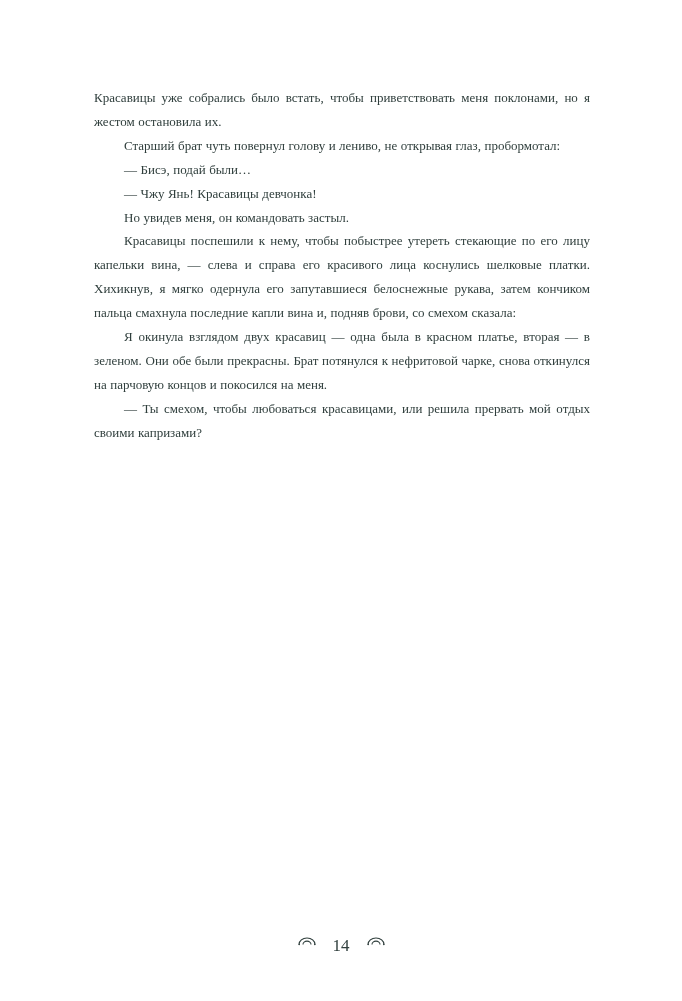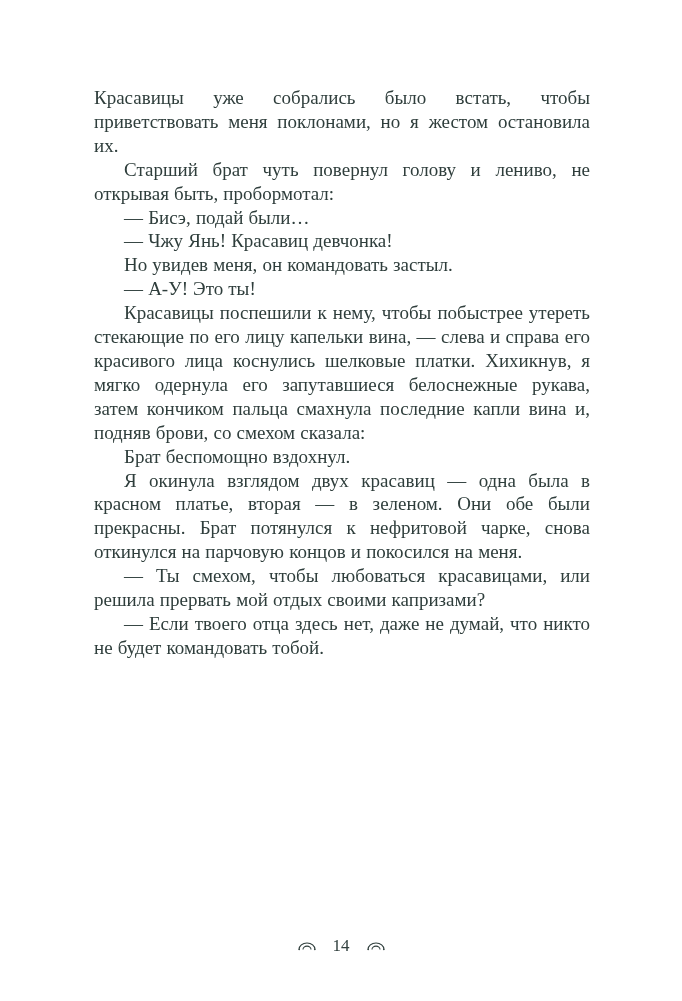--- a/index.html
+++ b/index.html
@@ -14,42 +14,42 @@
     background: var(--page-bg, #ffffff);
     overflow: hidden;
     font-family: "Liberation Serif", "DejaVu Serif", serif;
   }
   .text-block {
     position: absolute;
     left: 94px;
     top: 86px;
     width: 496px;
     color: var(--text-color, #2f3e3c);
-    font-size: 19px;
+    font-size: 13px;
     line-height: 23.9px;
     text-align: justify;
     hyphens: auto;
     -webkit-hyphens: auto;
     word-spacing: 0.02em;
   }
   .para {
     margin: 0;
     padding: 0;
   }
   .para.indent {
     text-indent: 30px;
   }
   .footer {
     position: absolute;
     left: 0;
     right: 0;
     top: 936px;
     display: flex;
     justify-content: center;
-    align-items: center;
+    align-items: flex-start;
     gap: 16px;
     color: var(--text-color, #2f3e3c);
   }
   .page-number {
     font-size: 17px;
     line-height: 20px;
   }
   .ornament {
     display: inline-flex;
     align-items: flex-end;
@@ -58,30 +58,27 @@
     display: block;
   }
 </style>
 </head>
 <body>
 
 <div class="page">
 
   <div class="text-block" id="paragraphs">
       <p class="para">Красавицы уже собрались было встать, чтобы приветствовать меня поклонами, но я жестом остановила их.</p>
-      <p class="para indent">Старший брат чуть повернул голову и лениво, не открывая быть, пробормотал:</p>
+      <p class="para indent">Старший брат чуть повернул голову и лениво, не открывая глаз, пробормотал:</p>
       <p class="para indent">— Бисэ, подай были…</p>
-      <p class="para indent">— Чжу Янь! Красавиц девчонка!</p>
+      <p class="para indent">— Чжу Янь! Красавицы девчонка!</p>
       <p class="para indent">Но увидев меня, он командовать застыл.</p>
-      <p class="para indent">— А-У! Это ты!</p>
       <p class="para indent">Красавицы поспешили к нему, чтобы побыстрее утереть стекающие по его лицу капельки вина, — слева и справа его красивого лица коснулись шелковые платки. Хихикнув, я мягко одернула его запутавшиеся белоснежные рукава, затем кончиком пальца смахнула последние капли вина и, подняв брови, со смехом сказала:</p>
-      <p class="para indent">Брат беспомощно вздохнул.</p>
       <p class="para indent">Я окинула взглядом двух красавиц — одна была в красном платье, вторая — в зеленом. Они обе были прекрасны. Брат потянулся к нефритовой чарке, снова откинулся на парчовую концов и покосился на меня.</p>
       <p class="para indent">— Ты смехом, чтобы любоваться красавицами, или решила прервать мой отдых своими капризами?</p>
-      <p class="para indent">— Если твоего отца здесь нет, даже не думай, что никто не будет командовать тобой.</p>
     </div>
 
   <div class="footer">
     <span class="ornament">
       <svg width="20" height="10" viewBox="0 0 20 10" fill="none" xmlns="http://www.w3.org/2000/svg">
         <path d="M2 8.5 A 8 6.5 0 0 1 18 8.5" stroke="currentColor" stroke-width="1.2" fill="none"></path>
         <path d="M6 8.5 A 4 3.4 0 0 1 14 8.5" stroke="currentColor" stroke-width="1.1" fill="none"></path>
         <circle cx="2.2" cy="8.5" r="0.8" fill="currentColor"></circle>
         <circle cx="17.8" cy="8.5" r="0.8" fill="currentColor"></circle>
       </svg>

